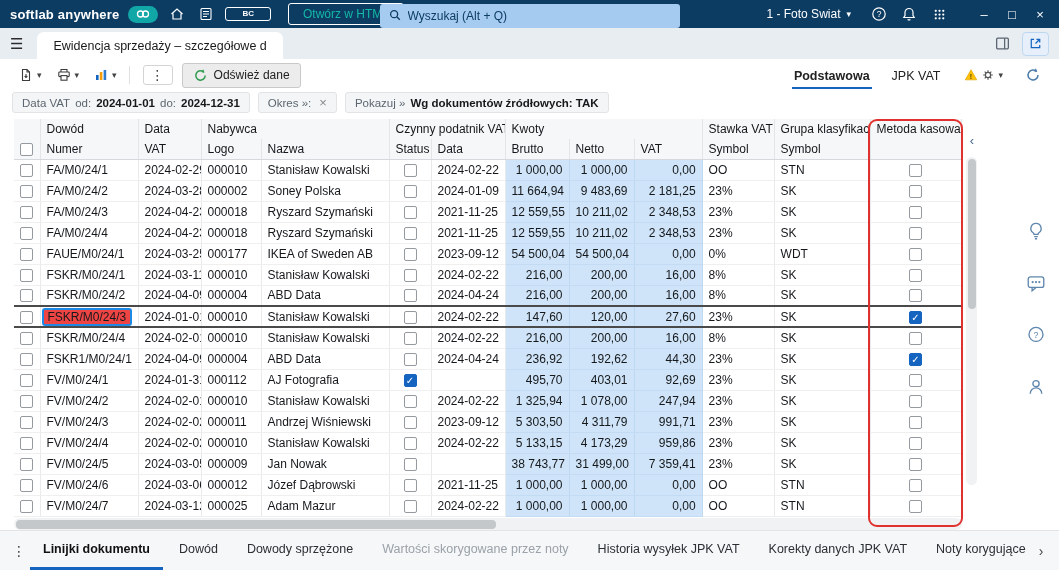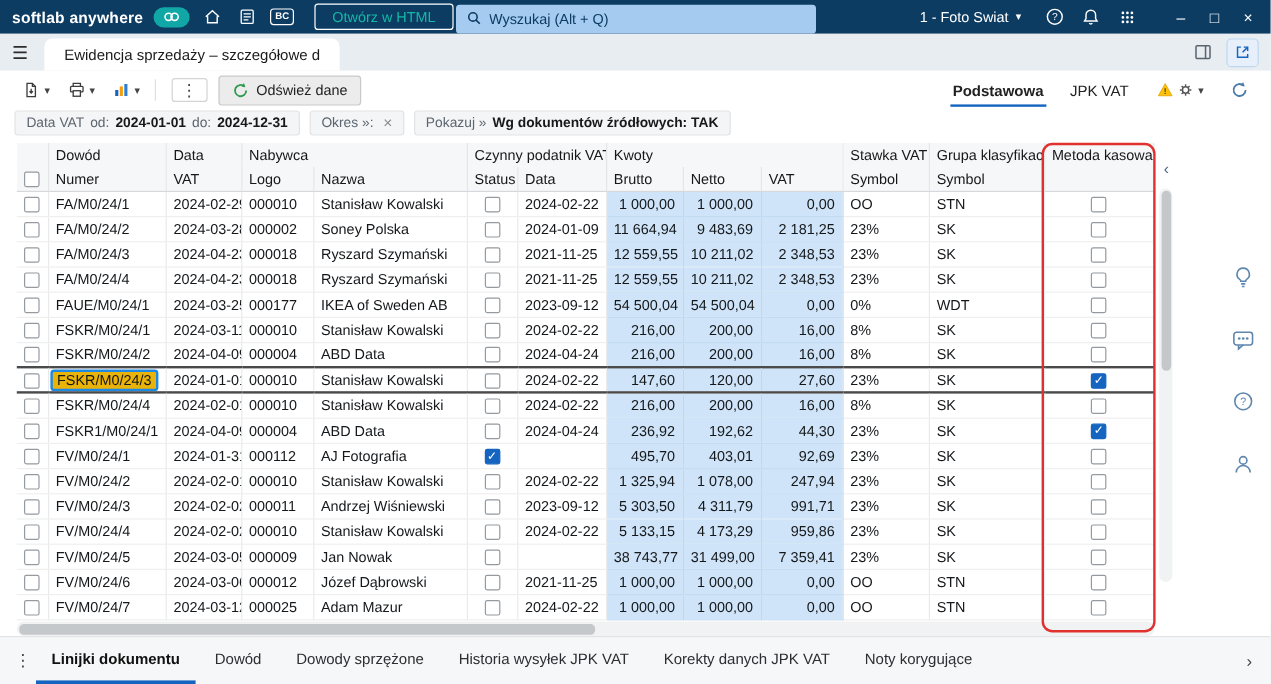--- a/index.html
+++ b/index.html
@@ -4,21 +4,21 @@
 <style>
 *{box-sizing:border-box;margin:0;padding:0}
 body{font-family:"Liberation Sans","DejaVu Sans",sans-serif;background:#cfd4d9}
 .window{width:1059px;height:570px;background:#fff;position:relative;display:flex;flex-direction:column;overflow:hidden;font-size:12px;color:#1a1a1a}
 
 
 .topbar{height:28px;background:#0d3c63;display:flex;align-items:center;gap:9px;padding:0 10px;color:#fff;flex:0 0 auto;position:relative;z-index:10}
 .brand{font-size:13px;font-weight:700;letter-spacing:.2px;white-space:nowrap}
 .teal-logo{width:30px;height:17px;background:#12a7a7;border-radius:9px;display:flex;align-items:center;justify-content:center;cursor:pointer}
 .tb-ic{width:20px;height:20px;display:flex;align-items:center;justify-content:center;cursor:pointer}
-.bc-badge{border:1px solid #fff;border-radius:3px;font-size:8px;font-weight:700;padding:2px 3px;line-height:1;cursor:pointer}
+.bc-badge{border:1px solid #fff;border-radius:3px;font-size:8px;font-weight:700;padding:2px 16px;line-height:1;cursor:pointer}
 .open-html{background:transparent;border:1px solid #fff;color:#14b8a6;font-size:12px;border-radius:3px;padding:3px 14px;margin-left:8px;font-family:inherit;cursor:pointer;white-space:nowrap}
 .search{position:absolute;left:50%;transform:translateX(-50%);top:4px;width:300px;height:20px;background:#a6cbf0;border-radius:3px;display:flex;align-items:center;gap:6px;padding:12px 8px}
 .search input{flex:1;border:none;background:transparent;outline:none;font-size:12px;color:#0d3c63;font-family:inherit;min-width:0}
 .search input::placeholder{color:#0d3c63;opacity:1}
 .tb-right{margin-left:auto;display:flex;align-items:center;gap:10px}
 .company{display:flex;align-items:center;gap:6px;font-size:12px;cursor:pointer;margin-right:8px;white-space:nowrap}
 .chev{font-size:9px;line-height:1}
 .win-btn{width:18px;text-align:center;font-size:13px;cursor:pointer;line-height:1}
 .win-btn.first{margin-left:16px}
 
@@ -58,21 +58,21 @@
 thead th{background:#f6f7f8;height:20px;font-size:12px;color:#15181b;border-right:1px solid #e3e6e9;cursor:pointer}
 thead tr.grp th{border-bottom:0}
 thead tr.sub th{border-bottom:1px solid #d5d9dd}
 tbody td{height:21px;font-size:12px;border-right:1px solid #e8eaec;border-bottom:1px solid #efefef;color:#15181b}
 td.c-check,th.c-check{text-align:center;padding:0}
 td.amt{background:#cfe4f8;text-align:right;border-right:1px solid #bdd8f1;border-bottom:1px solid #c3dcf3}
 td.c-status,td.c-metoda{text-align:center}
 .cb{display:inline-block;width:13px;height:13px;border:1px solid #949aa0;border-radius:2px;background:#fff;vertical-align:middle;line-height:12px;font-size:10px;text-align:center;cursor:pointer}
 .cb.on{background:#1565c0;border-color:#1565c0;color:#fff}
 tr.selected td{border-top:2px solid #4a4a4a;border-bottom:2px solid #4a4a4a}
-.focusbox{display:inline-block;border:2px solid #1e88e5;border-radius:3px;padding:0 4px;margin-left:-5px;line-height:14px;background:#eab308}
+.focusbox{display:inline-block;border:2px solid #1e88e5;border-radius:3px;padding:0 4px;margin-left:-5px;line-height:14px;background:#ef4444}
 
 
 .red-box{position:absolute;left:868px;top:60px;width:95px;height:408px;border:2px solid #e0312e;border-radius:9px;pointer-events:none;z-index:6}
 
 
 .vchevron{position:absolute;left:965px;top:14px;width:14px;height:16px;color:#49698c;font-size:13px;line-height:16px;text-align:center;cursor:pointer}
 .vtrack{position:absolute;left:966px;top:38px;width:11px;height:328px;background:#f1f2f3;border-radius:6px;cursor:pointer}
 .vthumb{position:absolute;left:1.5px;top:2px;width:8px;height:150px;background:#c5c8cb;border-radius:4px}
 
 
@@ -583,20 +583,21 @@
 
     <div class="red-box"></div>
   </div>
 
   <div class="bottombar">
     <div class="bkebab">⋮</div>
     <div class="btabs">
         <div class="btab active">Linijki dokumentu</div>
         <div class="btab">Dowód</div>
         <div class="btab">Dowody sprzężone</div>
+        <div class="btab disabled">Wartości skorygowane przez noty</div>
         <div class="btab">Historia wysyłek JPK VAT</div>
         <div class="btab">Korekty danych JPK VAT</div>
         <div class="btab">Noty korygujące</div>
       </div>
     <div class="barrow">›</div>
   </div>
 
   <div class="right-rail">
     <span class="rail-ic">
       <svg width="20" height="20" viewBox="0 0 18 18">

